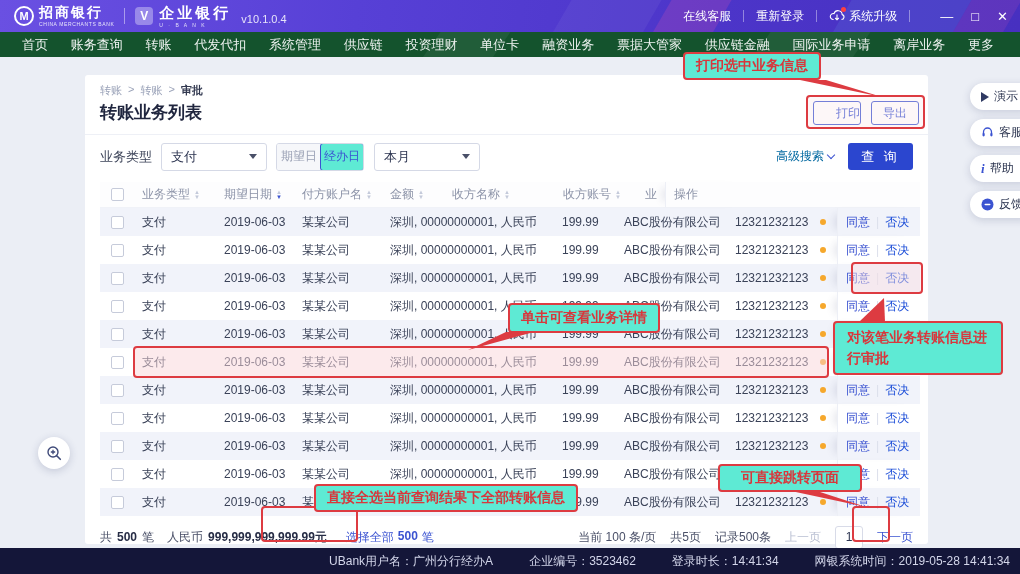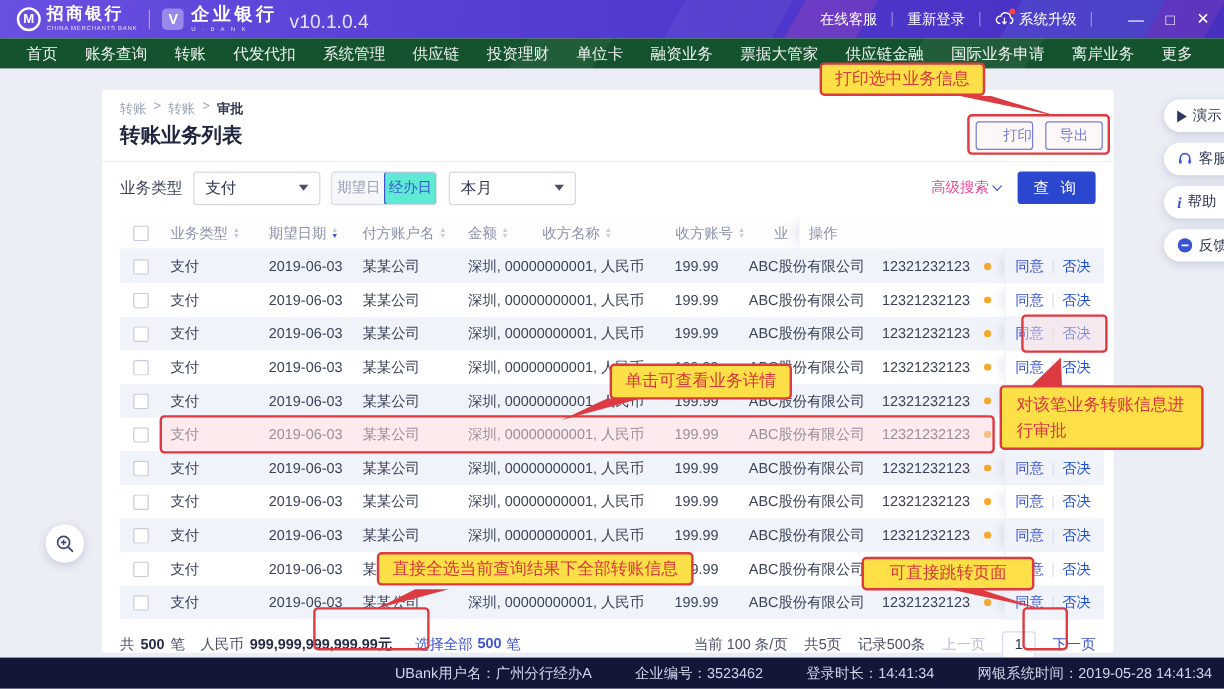--- a/index.html
+++ b/index.html
@@ -21,21 +21,21 @@
     display:flex; align-items:center; justify-content:center; font-weight:bold; font-size:11px; }
   .cmb-text { line-height:1; }
   .cmb-name { font-family:"Liberation Serif","DejaVu Serif",serif; font-weight:bold; font-size:14px; letter-spacing:2px; }
   .cmb-sub { font-size:5px; letter-spacing:.6px; opacity:.85; margin-top:2px; }
   .tb-div { width:1px; height:16px; background:rgba(255,255,255,.45); margin:0 10px; }
   .ubank-logo { display:flex; align-items:center; gap:6px; }
   .ubank-mark { width:18px; height:18px; background:rgba(255,255,255,.35); border-radius:4px;
     display:flex; align-items:center; justify-content:center; color:#fff; font-weight:bold; font-size:12px; }
   .ubank-name { font-weight:bold; font-size:15px; letter-spacing:3px; line-height:1; }
   .ubank-sub { font-size:5px; letter-spacing:2px; opacity:.8; margin-top:2px; }
-  .tb-version { font-size:16px; opacity:.85; margin-left:10px; margin-top:6px; }
+  .tb-version { font-size:11px; opacity:.85; margin-left:10px; margin-top:6px; }
   .tb-right { margin-left:auto; display:flex; align-items:center; font-size:12px; gap:0; padding-right:12px; z-index:2; }
   .tb-link { display:flex; align-items:center; gap:4px; cursor:pointer; white-space:nowrap; }
   .tb-sep { width:1px; height:12px; background:rgba(255,255,255,.4); margin:0 12px; }
   .cloud-wrap { position:relative; width:16px; height:14px; }
   .red-dot { position:absolute; right:-1px; top:-2px; width:5px; height:5px; background:#ff4040; border-radius:50%; }
   .win-controls { display:flex; align-items:center; gap:18px; margin-left:18px; font-size:13px; }
   .win-controls span { cursor:pointer; }
 
   
   .navbar { position:absolute; left:0; top:32px; right:0; height:25px; background:#14532d;
@@ -56,21 +56,21 @@
   .filters { position:absolute; left:15px; right:15px; top:67px; height:29px; display:flex; align-items:center; font-size:13px; color:#3c4358; }
   .select { height:28px; border:1px solid #d5d9e6; border-radius:3px; background:#fff; display:flex;
     align-items:center; justify-content:space-between; padding:0 9px; width:106px; cursor:pointer; color:#2c3450; }
   .caret-down { width:0; height:0; border-left:4px solid transparent; border-right:4px solid transparent; border-top:5px solid #4a5068; }
   .sel-type { margin-left:9px; }
   .segment { display:flex; margin-left:9px; border:1px solid #d5d9e6; border-radius:3px; overflow:hidden; height:28px; }
   .seg-btn { width:44px; display:flex; align-items:center; justify-content:center; font-size:12px; cursor:pointer; }
   .seg-off { background:#f6f7fa; color:#9aa1b5; }
   .seg-on  { background:#5eead4; color:#3b53d1; border:1px solid #3b53d1; margin:-1px; border-radius:3px; z-index:1; }
   .sel-period { margin-left:10px; }
-  .adv-search { margin-left:auto; color:#ec4899; font-size:12px; display:flex; align-items:center; gap:4px; cursor:pointer; }
+  .adv-search { margin-left:auto; color:#0369a1; font-size:12px; display:flex; align-items:center; gap:4px; cursor:pointer; }
   .chev { width:6px; height:6px; border-right:1.5px solid #3b53d1; border-bottom:1.5px solid #3b53d1; transform:rotate(45deg); margin-top:-3px; }
   .query-btn { margin-left:14px; width:65px; height:27px; background:#2b46cf; color:#fff; font-size:13px;
     border:none; border-radius:3px; cursor:pointer; letter-spacing:3px; }
   .toolbar-btn { position:absolute; top:26px; width:48px; height:24px; background:#fff; border:1px solid #3b53d1;
     color:#3b53d1; font-size:12px; border-radius:3px; cursor:pointer; }
   .btn-print { left:728px;padding-left:22px; } .btn-export { left:786px; }
 
   
   .table { position:absolute; left:15px; top:107px; width:820px; font-size:12px; }
   .thead, .trow { display:flex; align-items:center; }
@@ -115,27 +115,27 @@
   .pill { position:absolute; right:-8px; width:58px; height:27px; background:#fff; border-radius:15px 0 0 15px;
     box-shadow:0 2px 8px rgba(40,50,100,.18); display:flex; align-items:center; gap:5px; padding-left:11px;
     font-size:12px; color:#2c3550; cursor:pointer; z-index:30; }
   .p-demo { top:83px; } .p-service { top:119px; } .p-help { top:155px; } .p-feedback { top:191px; }
   .icon-play { width:0; height:0; border-top:5px solid transparent; border-bottom:5px solid transparent; border-left:8px solid #2f3a63; }
   .icon-info { font-family:"Liberation Serif","DejaVu Serif",serif; font-style:italic; font-weight:bold; color:#3b53d1; font-size:13px; }
   .zoom-fab { position:absolute; left:38px; top:437px; width:32px; height:32px; background:#fff; border-radius:50%;
     box-shadow:0 2px 8px rgba(40,50,100,.20); display:flex; align-items:center; justify-content:center; cursor:pointer; z-index:30; }
 
   
-  .callout { position:absolute; background:#fde047; border:2px solid #dd3b41; border-radius:4px; color:#d8373c;
-    font-weight:normal; font-size:14px; display:flex; align-items:center; justify-content:center;
+  .callout { position:absolute; background:#5eead4; border:2px solid #dd3b41; border-radius:4px; color:#d8373c;
+    font-weight:bold; font-size:14px; display:flex; align-items:center; justify-content:center;
     padding:0 11px; white-space:nowrap; z-index:50; }
   .co-print { left:683px; top:52px;  height:28px; }
   .co-row   { left:508px; top:303px; height:30px; }
   .co-approve { left:833px; top:321px; width:170px; height:54px; white-space:normal; line-height:1.5; padding:0 12px; }
-  .co-selectall { left:314px; top:460px; height:28px; }
+  .co-selectall { left:314px; top:484px; height:28px; }
   .co-jump  { left:718px; top:464px; width:144px; height:28px; }
   .hl { position:absolute; border:2px solid #dd3b41; border-radius:4px; z-index:40; pointer-events:none; }
   .hl-buttons  { left:806px; top:95px;  width:119px; height:34px; background:rgba(250,230,232,.30); }
   .hl-actions  { left:851px; top:262px; width:72px;  height:32px; background:rgba(250,222,226,.45); }
   .hl-row      { left:133px; top:346px; width:696px; height:32px; background:rgba(249,214,218,.50); }
   .hl-selectall{ left:261px; top:506px; width:97px;  height:36px; }
   .hl-page     { left:852px; top:506px; width:38px;  height:36px; }
   .conn { position:absolute; inset:0; width:1020px; height:574px; z-index:45; pointer-events:none; }
 </style>
 </head>

